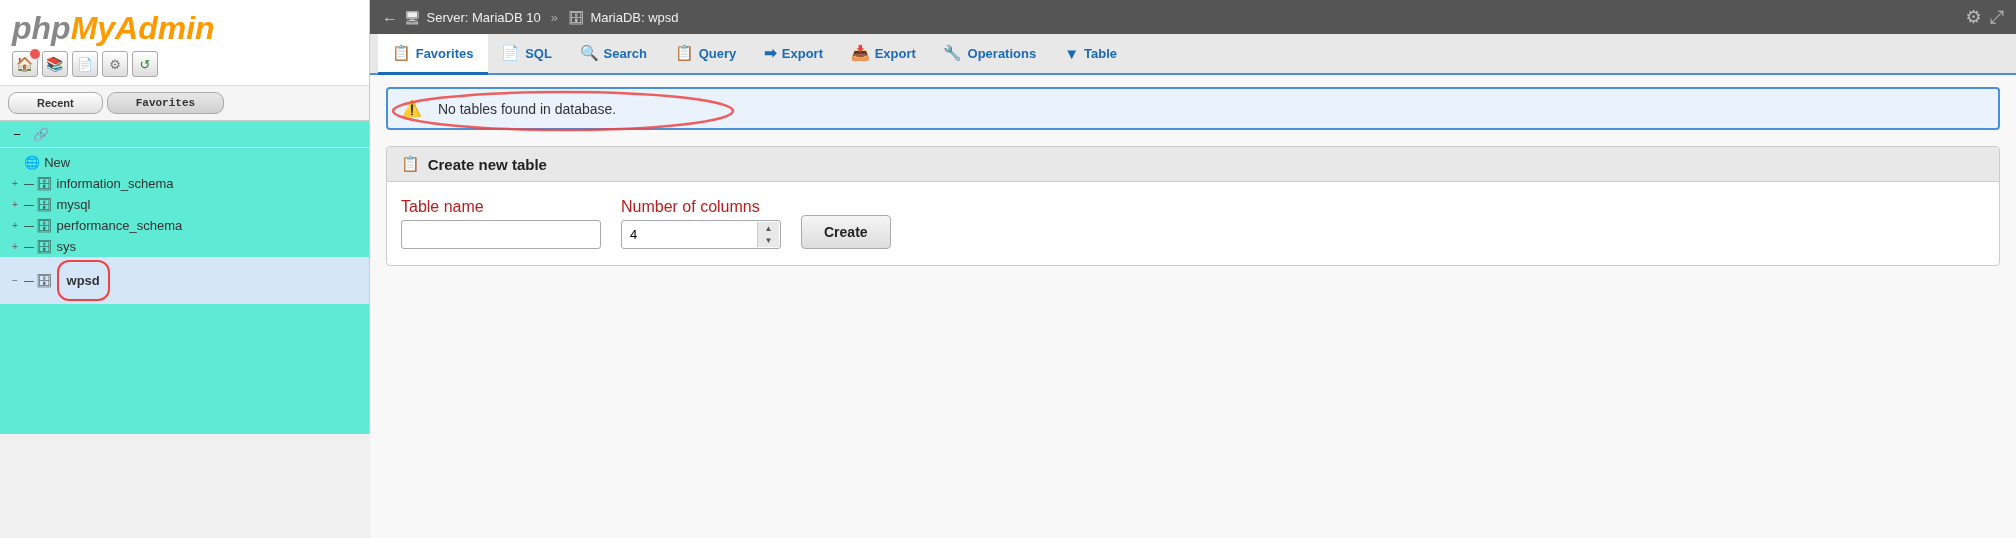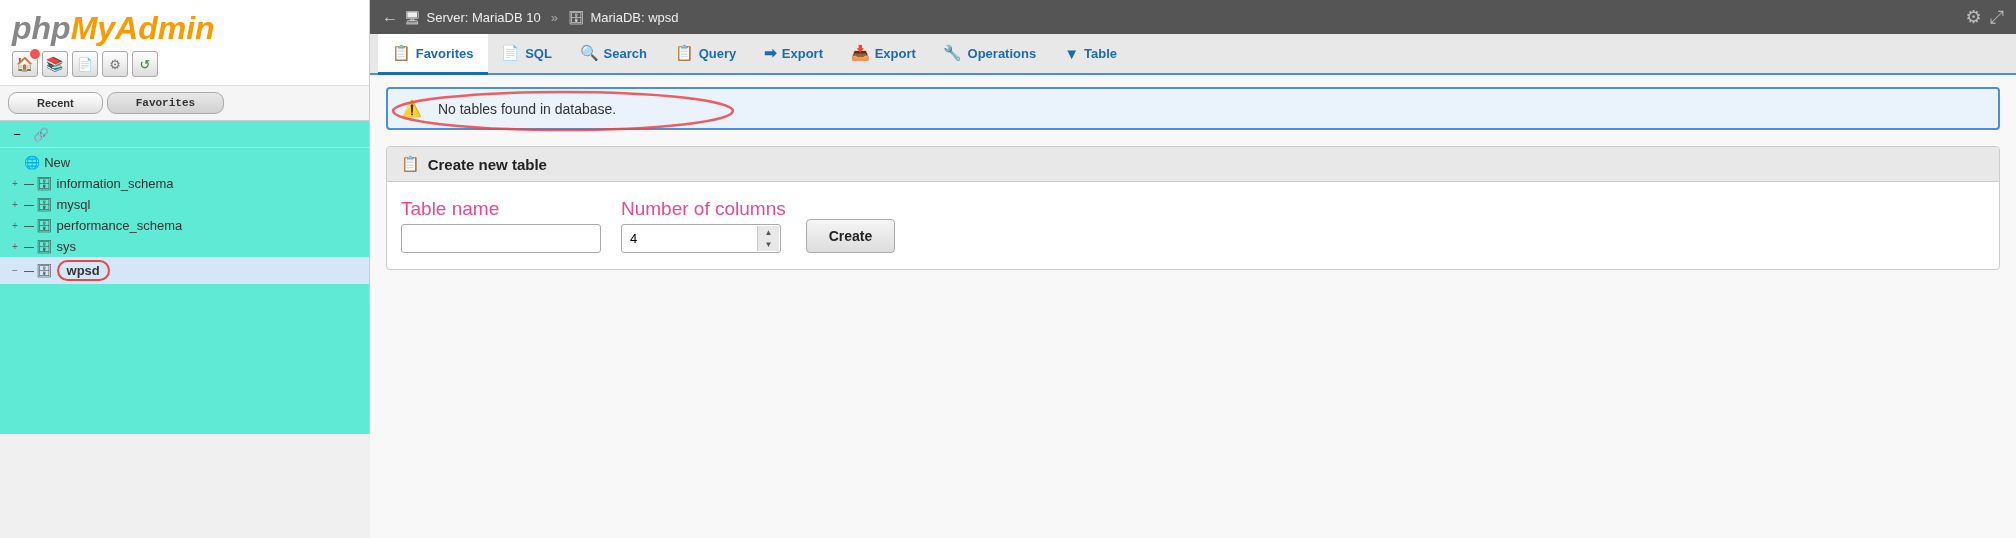--- a/index.html
+++ b/index.html
@@ -227,22 +227,22 @@
       gap: 20px;
     }
 
     .form-group {
       display: flex;
       flex-direction: column;
       gap: 4px;
     }
 
     .form-label {
-      font-size: 19px;
-      color: #ec4899;
+      font-size: 16px;
+      color: #b91c1c;
     }
 
     .form-input {
       border: 1px solid #aaa;
       border-radius: 3px;
       padding: 6px 8px;
       font-size: 13px;
       background: #fff;
       width: 200px;
     }
@@ -374,21 +374,21 @@
       <span style="font-size:10px;margin-right:2px;">—</span>
       <span class="db-icon">🗄</span>
       <span class="item-label">sys</span>
     </div>
 
     <div class="tree-item active" style="position:relative;">
       <span class="expand-icon">−</span>
       <span style="font-size:10px;margin-right:2px;">—</span>
       <span class="db-icon">🗄</span>
       <span class="item-label" style="position:relative;">
-        <span style="display:inline-block;border:2px solid #e44;border-radius:12px;padding:1px 8px;color:#333;font-weight:bold;">wpsd</span>
+        <span style="display:inline-block;border:2px solid #e44;border-radius:12px;padding:11px 8px;color:#333;font-weight:bold;">wpsd</span>
       </span>
     </div>
   </div>
 </div>
 
 <div id="main">
 
   <div class="title-bar">
     <div class="title-bar-left">
       <span class="back-arrow">←</span>

